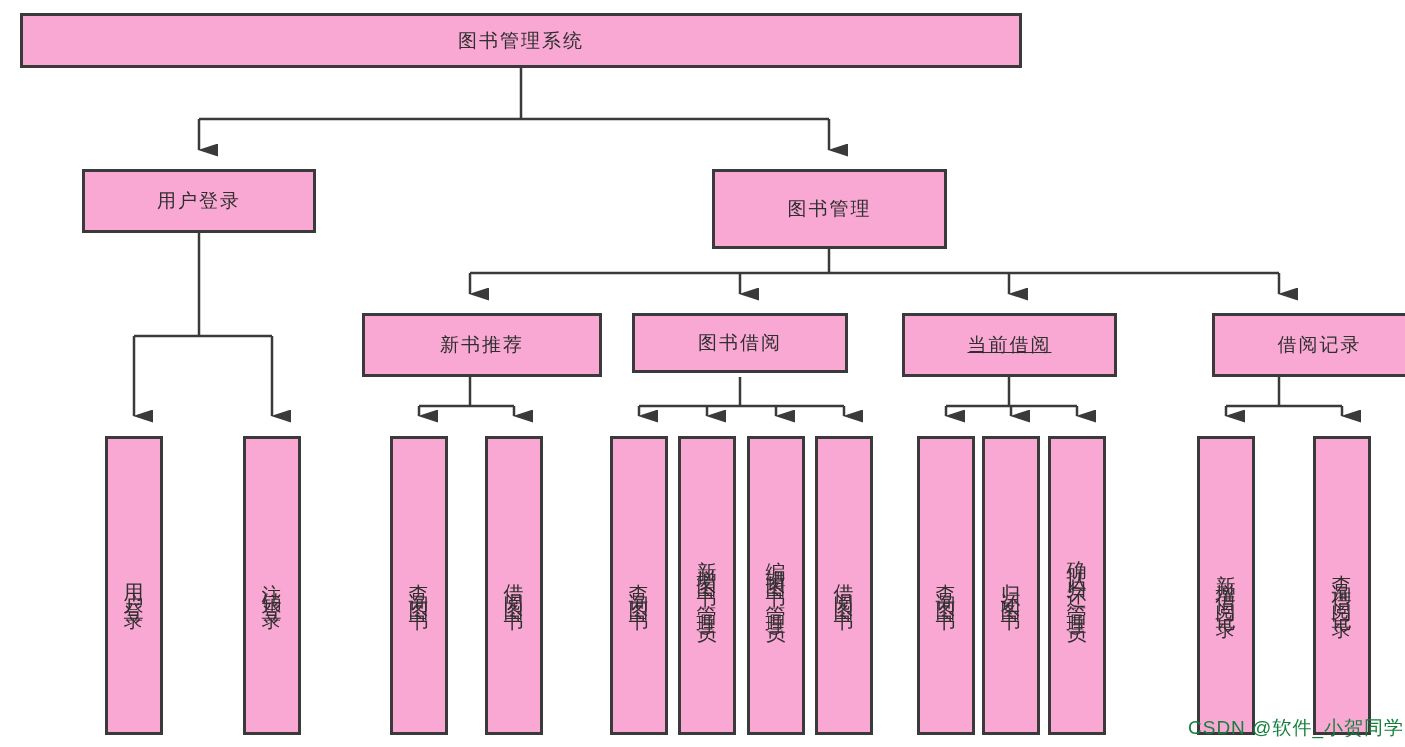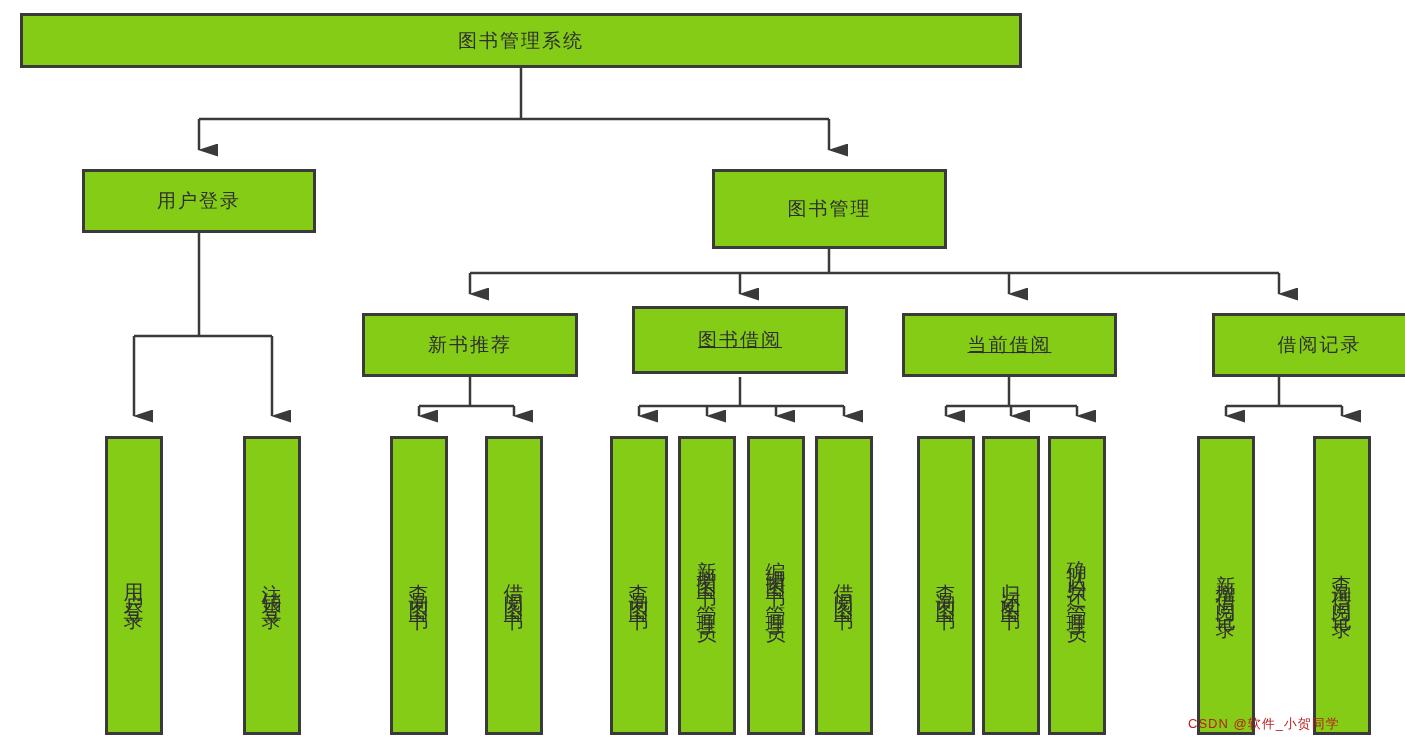--- a/index.html
+++ b/index.html
@@ -18,21 +18,21 @@
   #wires {
     position: absolute;
     left: 0; top: 0;
     width: 1405px; height: 747px;
     pointer-events: none;
   }
   .node {
     position: absolute;
     box-sizing: border-box;
     border: 3px solid #3a3a3a;
-    background: #84cc16;
+    background: #f9a8d4;
     display: flex;
     align-items: center;
     justify-content: center;
     color: #2f2f2f;
   }
   .hnode {
     font-size: 19px;
     letter-spacing: 2px;
     white-space: nowrap;
   }
@@ -47,22 +47,22 @@
     font-size: 20px;
     letter-spacing: 9px;
     line-height: 1;
     white-space: nowrap;
     color: #2f2f2f;
   }
   #watermark {
     position: absolute;
     left: 1188px;
     top: 715px;
-    font-size: 13px;
-    color: #b91c1c;
+    font-size: 19px;
+    color: #15803d;
     letter-spacing: 1px;
     white-space: nowrap;
   }
 </style>
 </head>
 <body>
 
 <div id="canvas">
 
   <svg id="wires" viewBox="0 0 1405 747" xmlns="http://www.w3.org/2000/svg">
@@ -119,24 +119,24 @@
     <span>图书管理系统</span>
   </div>
 
   <div class="node hnode" style="left:82px; top:169px; width:234px; height:64px;">
     <span>用户登录</span>
   </div>
   <div class="node hnode" style="left:712px; top:169px; width:235px; height:80px;">
     <span>图书管理</span>
   </div>
 
-  <div class="node hnode" style="left:362px; top:313px; width:216px; height:64px;">
+  <div class="node hnode" style="left:362px; top:313px; width:240px; height:64px;">
     <span>新书推荐</span>
   </div>
-  <div class="node hnode" style="left:632px; top:306px; width:216px; height:68px;text-decoration:underline;">
+  <div class="node hnode" style="left:632px; top:313px; width:216px; height:60px;">
     <span>图书借阅</span>
   </div>
   <div class="node hnode" style="left:902px; top:313px; width:215px; height:64px;text-decoration:underline;">
     <span>当前借阅</span>
   </div>
   <div class="node hnode" style="left:1172px; top:313px; width:215px; height:64px;margin-left:40px;">
     <span>借阅记录</span>
   </div>
 
   <div class="node vnode" style="left:105px;">

